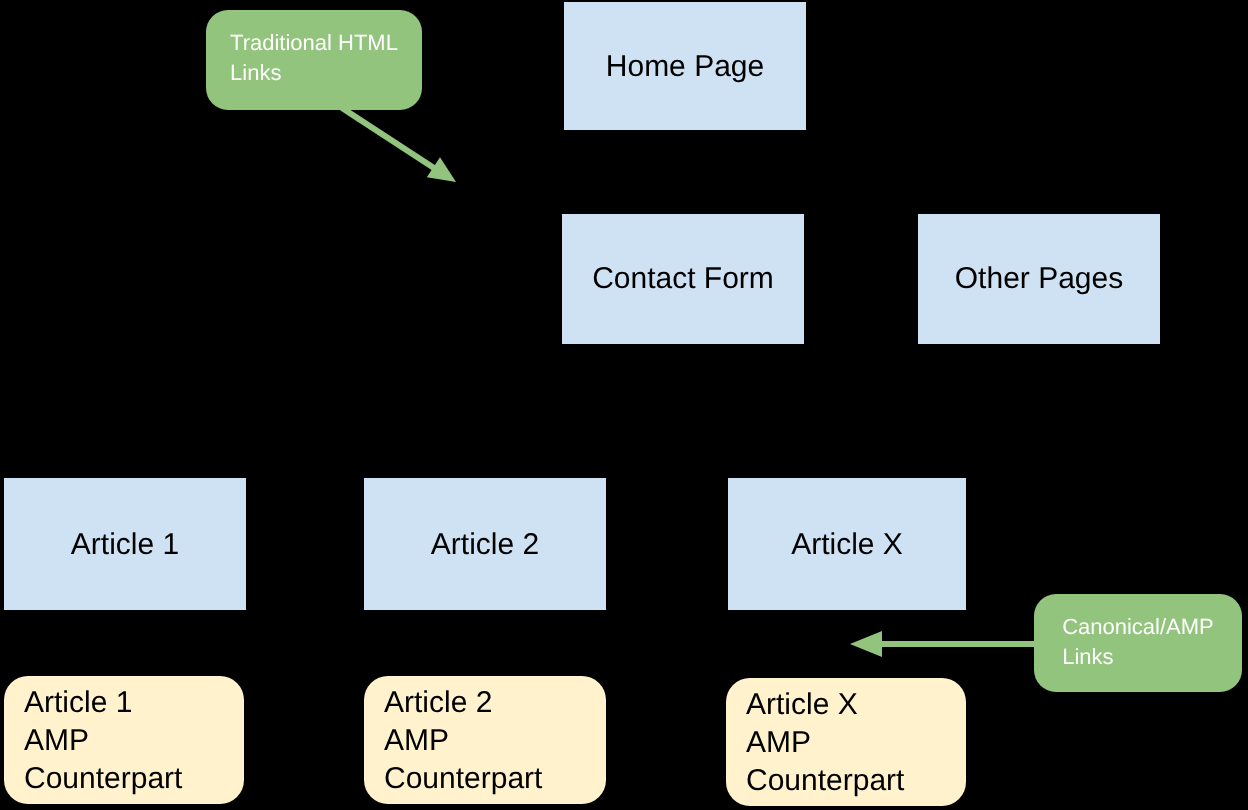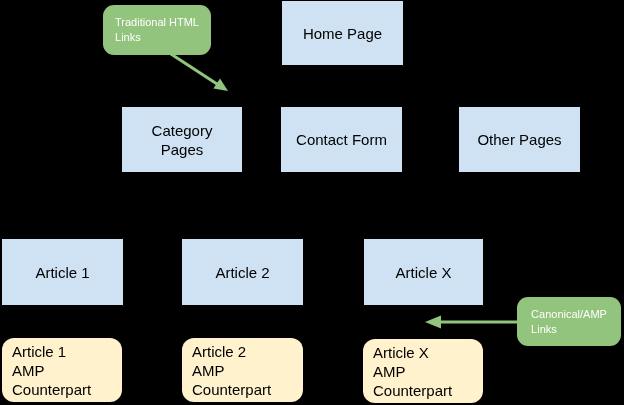--- a/index.html
+++ b/index.html
@@ -88,22 +88,20 @@
       <line class="arrow-line" x1="171" y1="54" x2="217" y2="84"></line>
       <polygon class="arrow-head" points="228,91 213.4,88.6 220,78.6"></polygon>
     </g>
     <g>
       <line class="arrow-line" x1="517" y1="322" x2="440" y2="322"></line>
       <polygon class="arrow-head" points="425,322 441,315.5 441,328.5"></polygon>
     </g>
   </svg>
 
   <div class="node blue n-home">Home Page</div>
-  <div class="node blue n-category">Category
-Pages</div>
   <div class="node blue n-contact">Contact Form</div>
   <div class="node blue n-other">Other Pages</div>
 
   <div class="node blue n-article1">Article 1</div>
   <div class="node blue n-article2">Article 2</div>
   <div class="node blue n-articlex">Article X</div>
 
   <div class="node amp n-amp1">Article 1
 AMP
 Counterpart</div>

